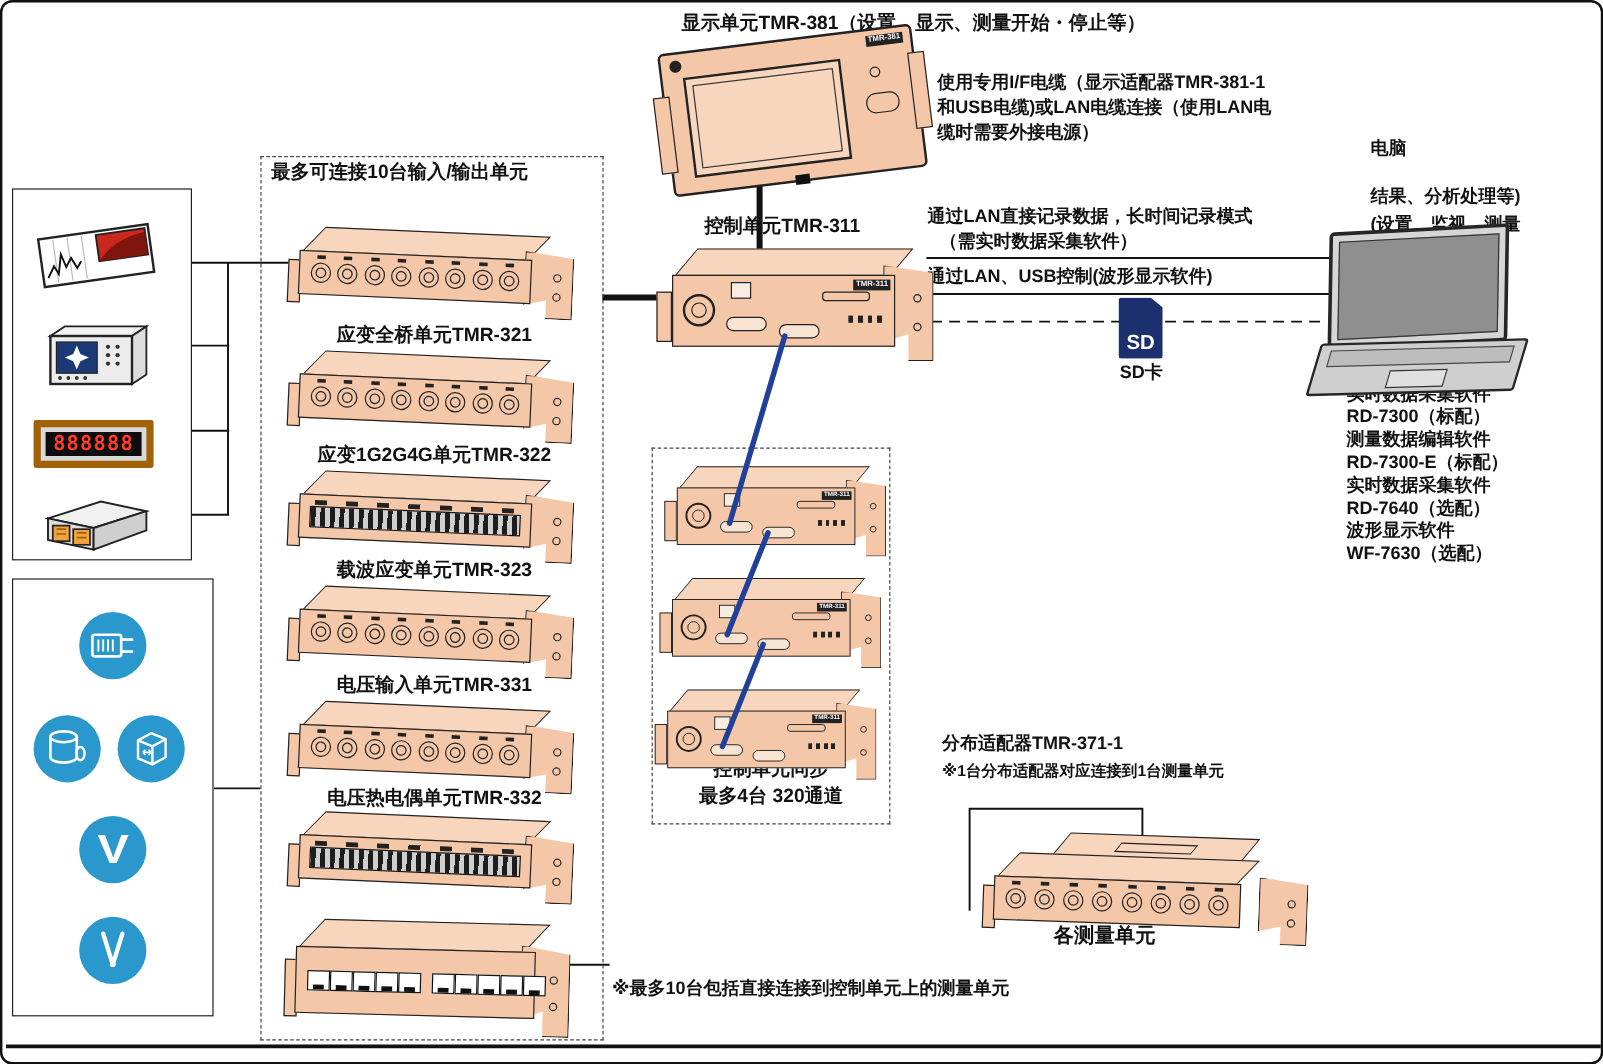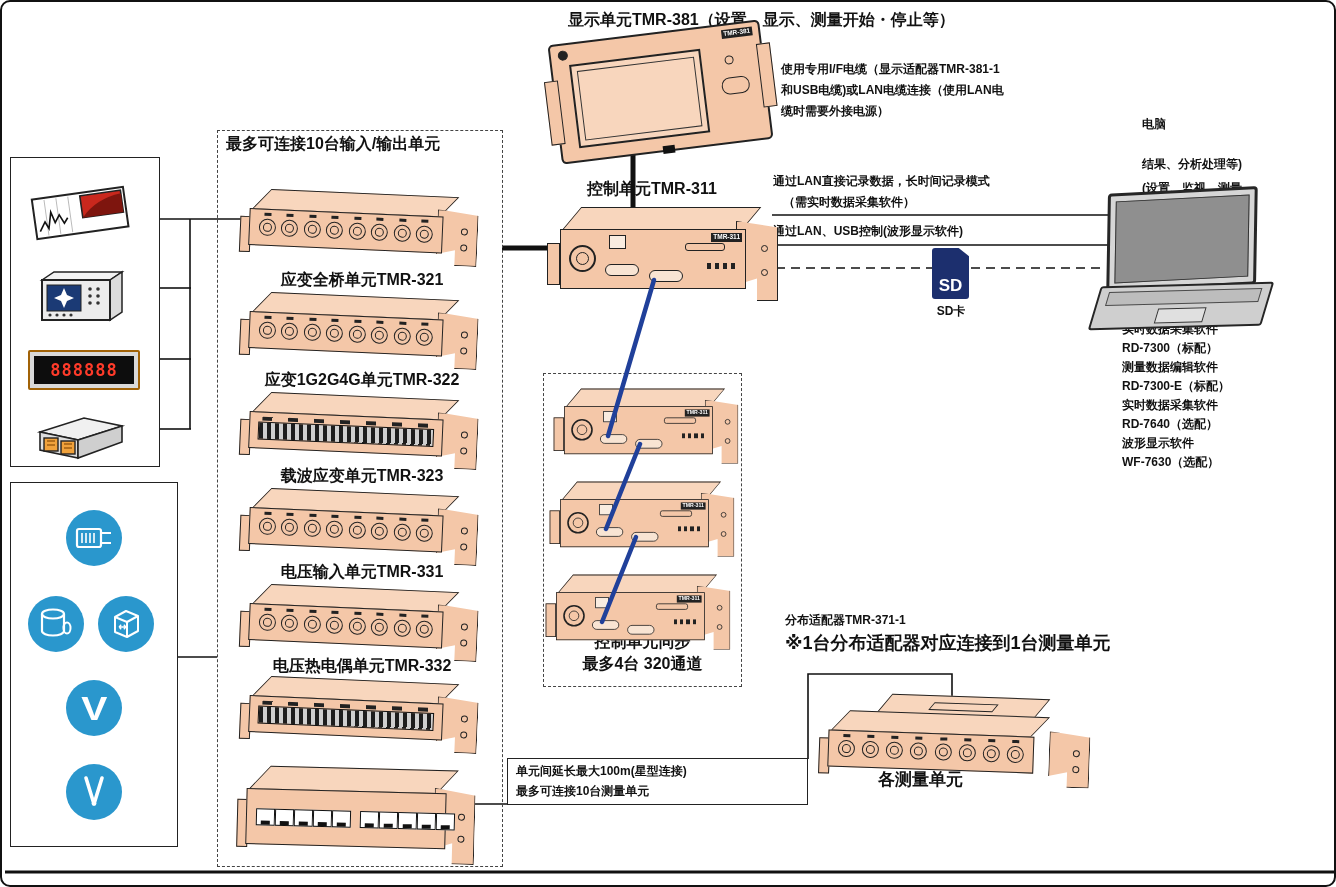--- a/index.html
+++ b/index.html
@@ -1,20 +1,20 @@
 <!DOCTYPE html>
 <html style="--unit-fill: #f4c7a8; --unit-top: #f8d6bd; --outline: #222222; --cable-blue: #20409a; --icon-blue: #2a97cd; --sd-navy: #1c2f6e; --screen-navy: #1b3a75;"><head>
 <meta charset="utf-8">
 <style>
   html,body{margin:0;padding:0;background:#fff;}
   .canvas{position:relative;width:1336px;height:887px;background:#fff;overflow:hidden;
     border:2px solid #111;border-radius:10px;box-sizing:border-box;
     font-family:"Liberation Sans","DejaVu Sans",sans-serif;color:#111;}
   .abs{position:absolute;}
-  .txt{position:absolute;font-size:12px;font-weight:600;line-height:20px;white-space:nowrap;color:#111;}
+  .txt{position:absolute;font-size:15px;font-weight:600;line-height:20px;white-space:nowrap;color:#111;}
   .txt.big{font-size:16px;}
   .txt.center{text-align:center;}
   svg.layer{position:absolute;left:0;top:0;pointer-events:none;}
   .lines{z-index:1;}
   .cables{z-index:6;}
 
   
   .solidbox{position:absolute;border:1.6px solid #222;background:#fff;box-sizing:border-box;z-index:2;}
   .dashbox{position:absolute;border:1.7px dashed #444;box-sizing:border-box;z-index:2;}
 
@@ -114,21 +114,21 @@
   
   .sdcard{position:absolute;left:930px;top:246px;width:37px;height:51px;background:var(--sd-navy,#1c2f6e);
     border-radius:3px;clip-path:polygon(0 0,72% 0,100% 16%,100% 100%,0 100%);z-index:7;
     display:flex;align-items:flex-end;justify-content:center;}
   .sdcard span{color:#fff;font-weight:bold;font-size:17px;line-height:1;padding-bottom:5px;}
 
   
   .bluecirc{position:absolute;width:56px;height:56px;border-radius:50%;background:var(--icon-blue,#2a97cd);
     display:flex;align-items:center;justify-content:center;}
   .bluecirc .vglyph{color:#fff;font-size:34px;font-weight:bold;line-height:1;transform:scaleX(1.15);}
-  .digital{position:absolute;left:26px;width:112px;height:40px;background:#d9d9d9;border:2px solid #a16207;
+  .digital{position:absolute;left:26px;width:100px;height:40px;background:#d9d9d9;border:6px solid #a16207;
     border-radius:2px;box-sizing:border-box;}
   .digital .scr{position:absolute;inset:4px;background:#0d0d0d;display:flex;align-items:center;justify-content:center;}
   .digital .scr span{font-family:"DejaVu Sans Mono","Liberation Mono",monospace;font-weight:bold;
     color:#ff3b2a;font-size:17px;letter-spacing:1px;line-height:1;}
 </style>
 </head>
 <body>
 
 <div class="canvas">
 
@@ -447,27 +447,24 @@
   </div>
   <div class="txt big center" style="left:541px;top:630px;width:199px;">控制单元同步</div>
   <div class="txt big center" style="left:541px;top:652px;width:199px;">最多4台 320通道</div>
 
   <svg class="layer cables" width="1336" height="887">
     <line x1="652" y1="278" x2="606" y2="434" stroke="var(--cable-blue,#20409a)" stroke-width="4.5" stroke-linecap="round"></line>
     <line x1="638" y1="442" x2="604" y2="527" stroke="var(--cable-blue,#20409a)" stroke-width="4.5" stroke-linecap="round"></line>
     <line x1="634" y1="535" x2="600" y2="620" stroke="var(--cable-blue,#20409a)" stroke-width="4.5" stroke-linecap="round"></line>
   </svg>
 
-  <div class="solidbox" style="left:505px;top:756px;width:301px;height:47px;padding:2px 8px;">
-    <div class="txt" style="position:static;">单元间延长最大100m(星型连接)</div>
-    <div class="txt" style="position:static;">最多可连接10台测量单元</div>
-  </div>
+  <div class="txt" style="left:508px;top:812px;">※最多10台包括直接连接到控制单元上的测量单元</div>
 
   <div class="txt" style="left:783px;top:608px;">分布适配器TMR-371-1</div>
-  <div class="txt" style="left:783px;top:631px;font-size:18px;">※1台分布适配器对应连接到1台测量单元</div>
+  <div class="txt" style="left:783px;top:631px;font-size:13px;">※1台分布适配器对应连接到1台测量单元</div>
   <div class="unit munit" style="left:822px;top:694px;">
     <div class="m-adapter"></div>
     <div class="u-top"></div>
     <div class="u-left"></div>
     <div class="u-right"></div>
     <div class="u-front">
       <span class="conn"></span>
         <span class="conn"></span>
         <span class="conn"></span>
         <span class="conn"></span>

